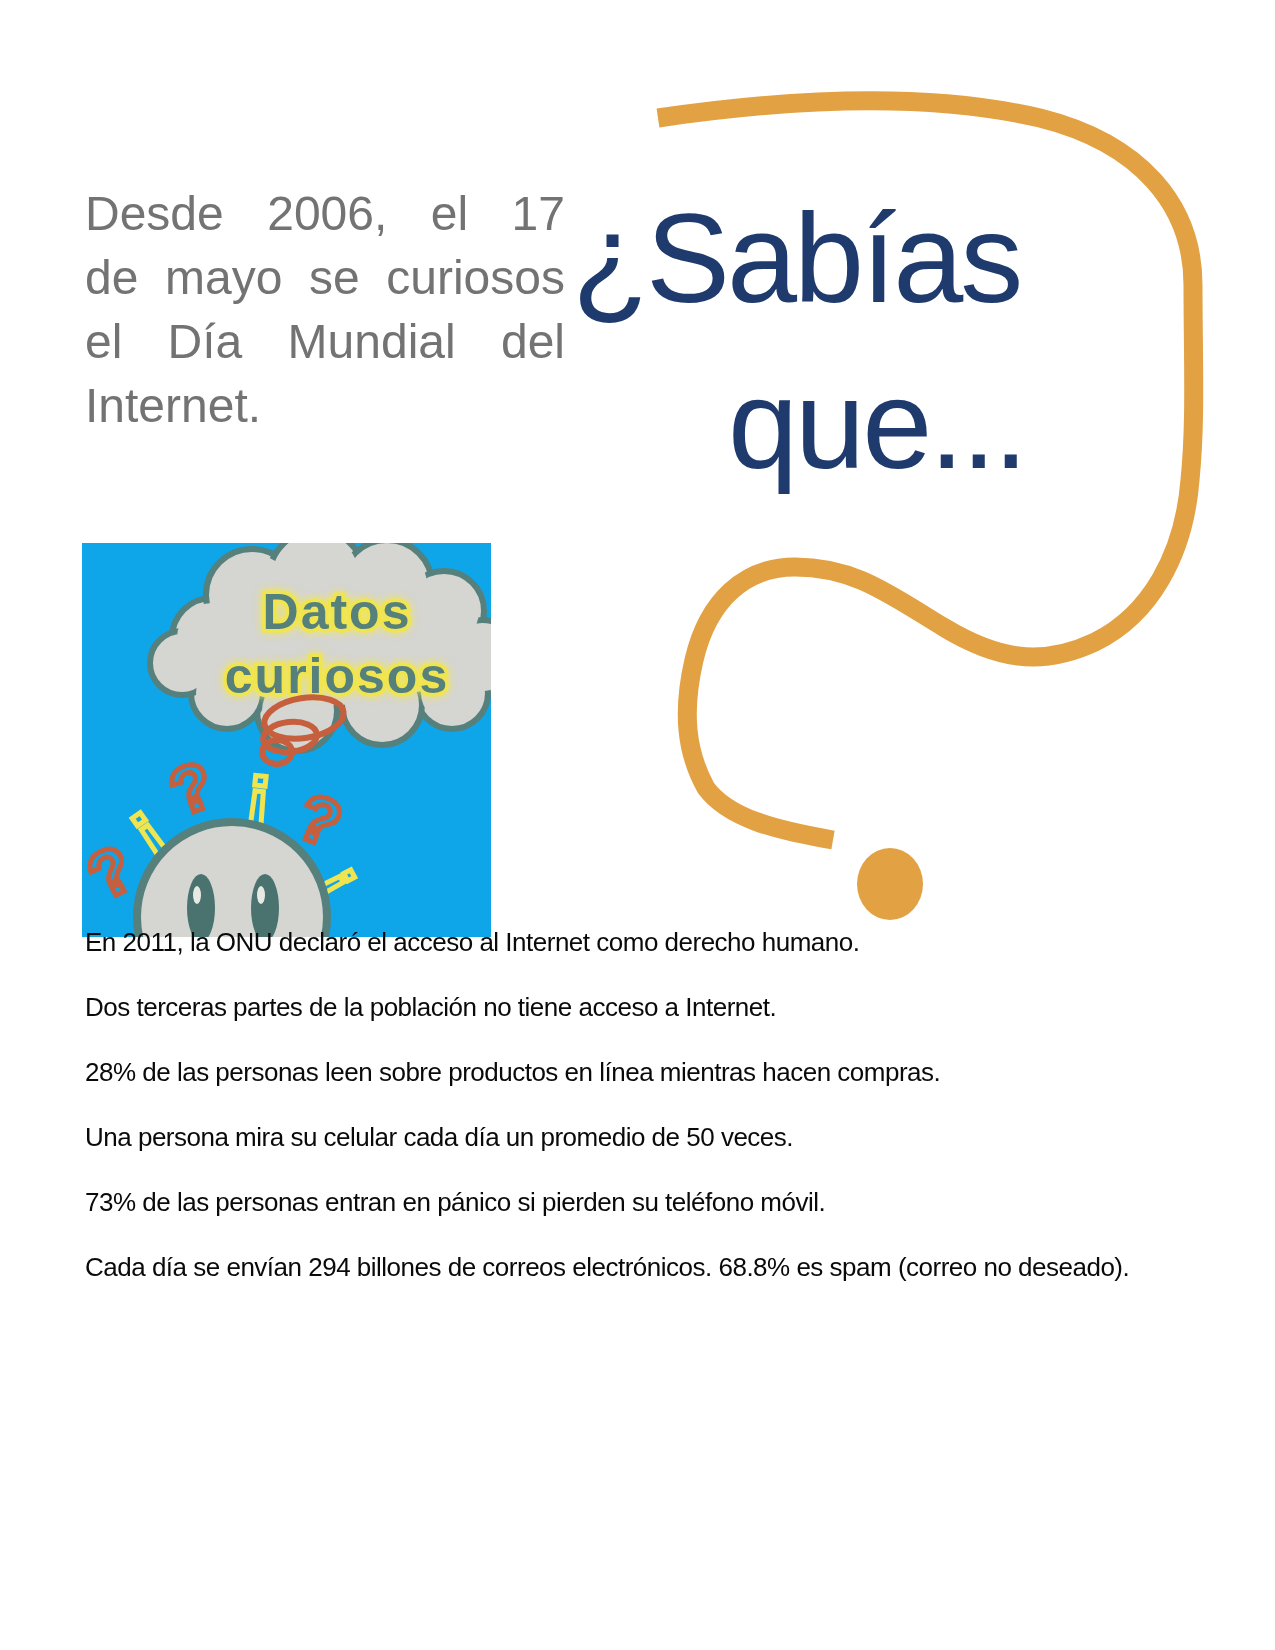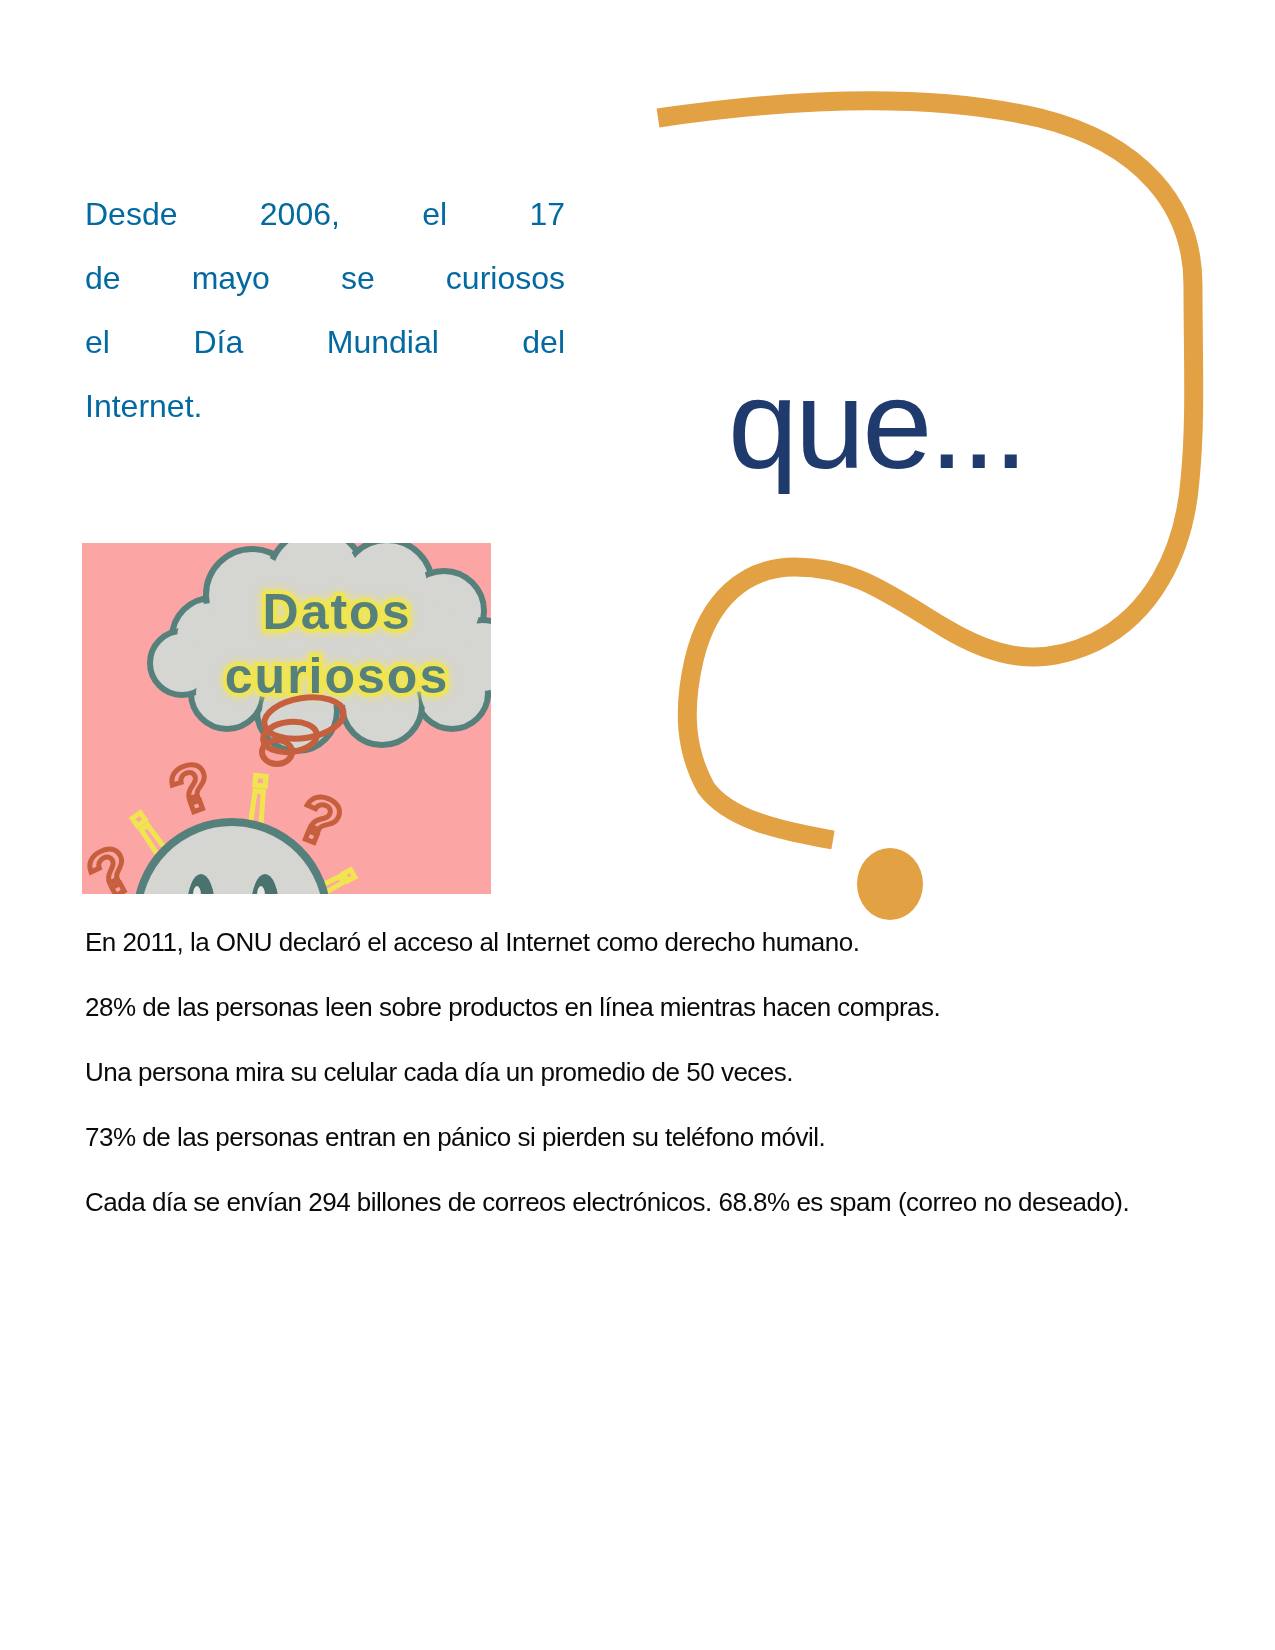--- a/index.html
+++ b/index.html
@@ -14,26 +14,26 @@
   }
 
   
   .intro {
     position: absolute;
     left: 85px;
     top: 182px;
     width: 480px;
   }
   .intro-line {
-    font-size: 32px;
+    font-size: 48px;
     line-height: 64px;
     font-weight: normal;
     text-align: justify;
     text-align-last: justify;
-    color: #0369a1;
+    color: #737373;
   }
   .intro-line:last-child { text-align-last: left; }
 
   
   .headline-line1, .headline-line2 {
     position: absolute;
     color: #1f3a6d;
     font-size: 126px;
     letter-spacing: -3px;
     line-height: 1;
@@ -49,22 +49,22 @@
     width: 1275px; height: 1650px;
     pointer-events: none;
   }
 
   
   .datos-img {
     position: absolute;
     left: 82px;
     top: 543px;
     width: 409px;
-    height: 351px;
-    background: #fca5a5;
+    height: 394px;
+    background: #0ea5e9;
     overflow: hidden;
   }
   .datos-img svg { display: block; }
   .cloud-label {
     font-family: "Liberation Sans", sans-serif;
     font-weight: bold;
     font-size: 50px;
     letter-spacing: 2px;
   }
 
@@ -91,20 +91,21 @@
 
 <div class="page">
 
   <div class="intro">
     <div class="intro-line">Desde 2006, el 17</div>
     <div class="intro-line">de mayo se curiosos</div>
     <div class="intro-line">el Día Mundial del</div>
     <div class="intro-line">Internet.</div>
   </div>
 
+  <div class="headline-line1">¿Sabías</div>
   <div class="headline-line2">que...</div>
 
   <svg class="ornament-svg" viewBox="0 0 1275 1650" aria-hidden="true">
     <path d="M 658 118
              C 780 100, 920 90, 1040 118
              C 1140 143, 1193 205, 1193 285
              C 1193 360, 1196 420, 1190 480
              C 1184 555, 1150 615, 1095 642
              C 1040 668, 995 658, 945 628
              C 890 595, 855 567, 795 567
@@ -169,19 +170,20 @@
         <ellipse cx="119" cy="365" rx="14" ry="34" fill="#4a7370"></ellipse>
         <ellipse cx="183" cy="365" rx="14" ry="34" fill="#4a7370"></ellipse>
         <ellipse cx="115" cy="352" rx="4" ry="9" fill="#e8e8e5"></ellipse>
         <ellipse cx="179" cy="352" rx="4" ry="9" fill="#e8e8e5"></ellipse>
       </g>
     </svg>
   </div>
 
   <div class="facts">
     <p class="fact">En 2011, la ONU declaró el acceso al Internet como derecho humano.</p>
+    <p class="fact">Dos terceras partes de la población no tiene acceso a Internet.</p>
     <p class="fact">28% de las personas leen sobre productos en línea mientras hacen compras.</p>
     <p class="fact">Una persona mira su celular cada día un promedio de 50 veces.</p>
     <p class="fact">73% de las personas entran en pánico si pierden su teléfono móvil.</p>
     <p class="fact">Cada día se envían 294 billones de correos electrónicos. 68.8% es spam (correo no deseado).</p>
   </div>
 
 </div>
 
 </body></html>

